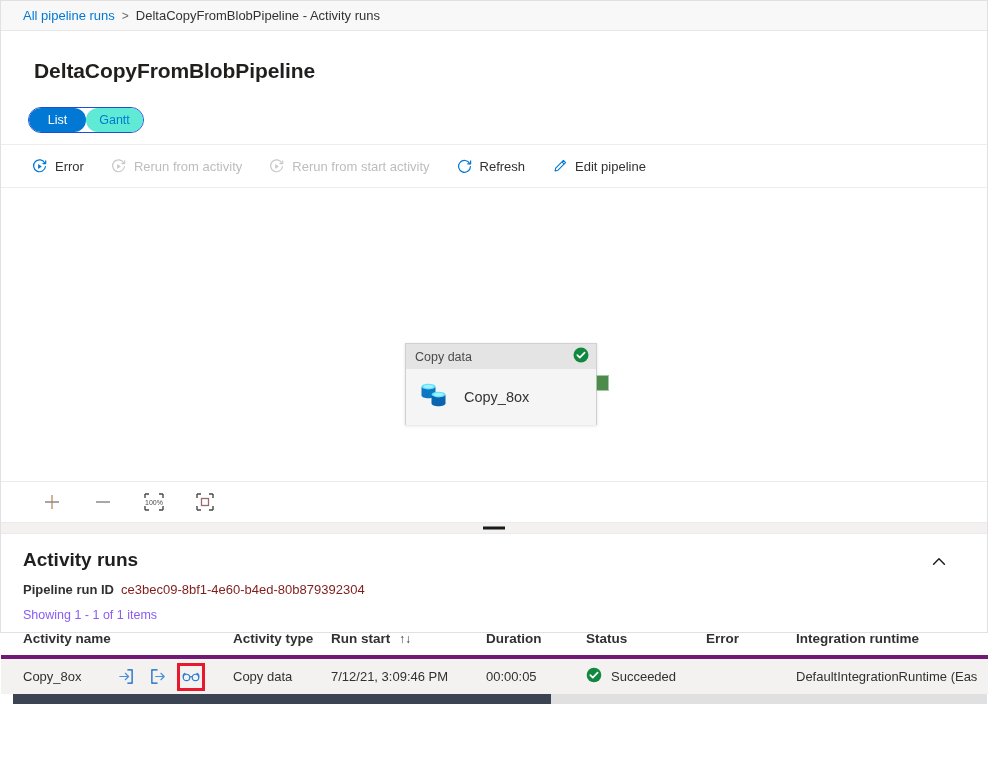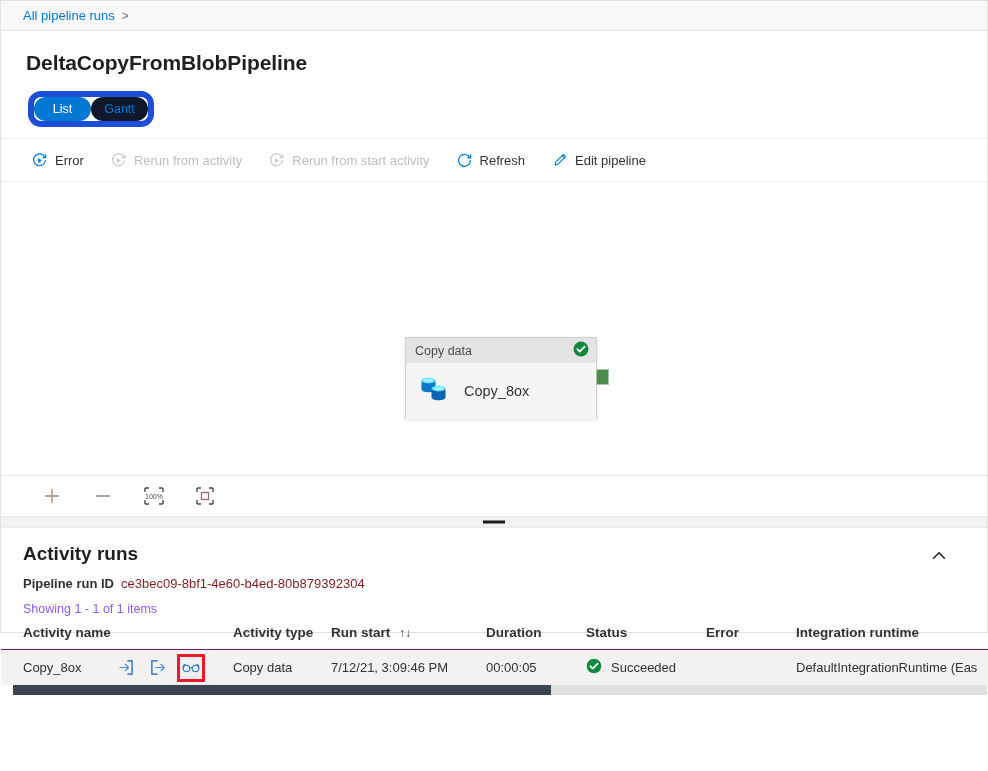--- a/index.html
+++ b/index.html
@@ -48,52 +48,52 @@
     margin: 0 7px;
     font-size: 12px;
   }
   .crumb-current {
     color: #333333;
     white-space: nowrap;
   }
 
   
   .page-title {
-    margin: 3px;
+    margin: 11px;
     padding: 16px 0 0 22px;
     font-size: 21px;
     font-weight: 600;
     color: #201f1e;
     letter-spacing: -0.1px;
     line-height: 26px;
   }
 
   
   .view-toggle-wrap {
     padding: 12px 0 0 27px;
   }
   .view-toggle {
     display: inline-flex;
     align-items: stretch;
-    border: 6px solid #1d4ed8;
+    border: 1px solid #1d4ed8;
     border-radius: 13px;
     height: 24px;
     overflow: hidden;
     background: #ffffff;
   }
   .seg {
     display: flex;
     align-items: center;
     justify-content: center;
     min-width: 57px;
     padding: 0 12px;
     font-size: 12.5px;
     cursor: pointer;
     color: #0078d4;
-    background: #0f172a;
+    background: #5eead4;
     border-radius: 13px;
     box-sizing: border-box;
   }
   .seg.active {
     background: #0078d4;
     color: #ffffff;
     font-weight: 400;
   }
 
   
@@ -296,21 +296,21 @@
     width: 1120px;
     table-layout: fixed;
     font-size: 13px;
   }
   table.runs th {
     text-align: left;
     font-weight: 600;
     color: #323130;
     font-size: 13.5px;
     padding: 0 0 9px 0;
-    border-bottom: 1px solid #701a75;
+    border-bottom: 4px solid #701a75;
     white-space: nowrap;
   }
   table.runs td {
     padding: 0;
     height: 35px;
     color: #323130;
     white-space: nowrap;
     vertical-align: middle;
     background: #f3f2f1;
   }
@@ -368,20 +368,21 @@
   }
 </style>
 </head>
 <body>
 
 <div class="app">
 
   <div class="breadcrumb">
     <span class="crumb-link">All pipeline runs</span>
     <span class="crumb-sep">&gt;</span>
+    <span class="crumb-current">DeltaCopyFromBlobPipeline - Activity runs</span>
   </div>
 
   <h1 class="page-title">DeltaCopyFromBlobPipeline</h1>
 
   <div class="view-toggle-wrap">
     <div class="view-toggle">
       <div class="seg active">List</div>
       <div class="seg">Gantt</div>
     </div>
   </div>

